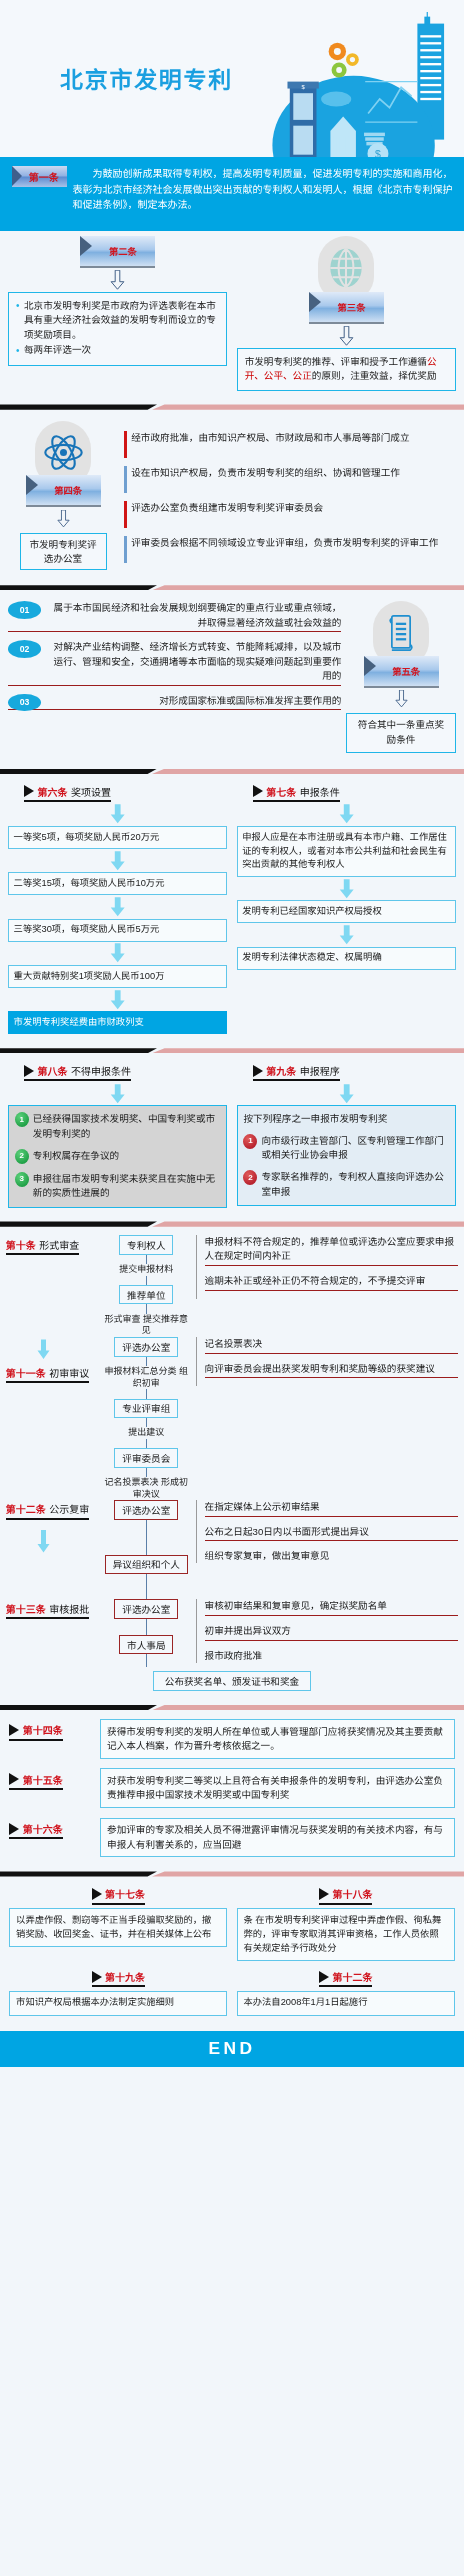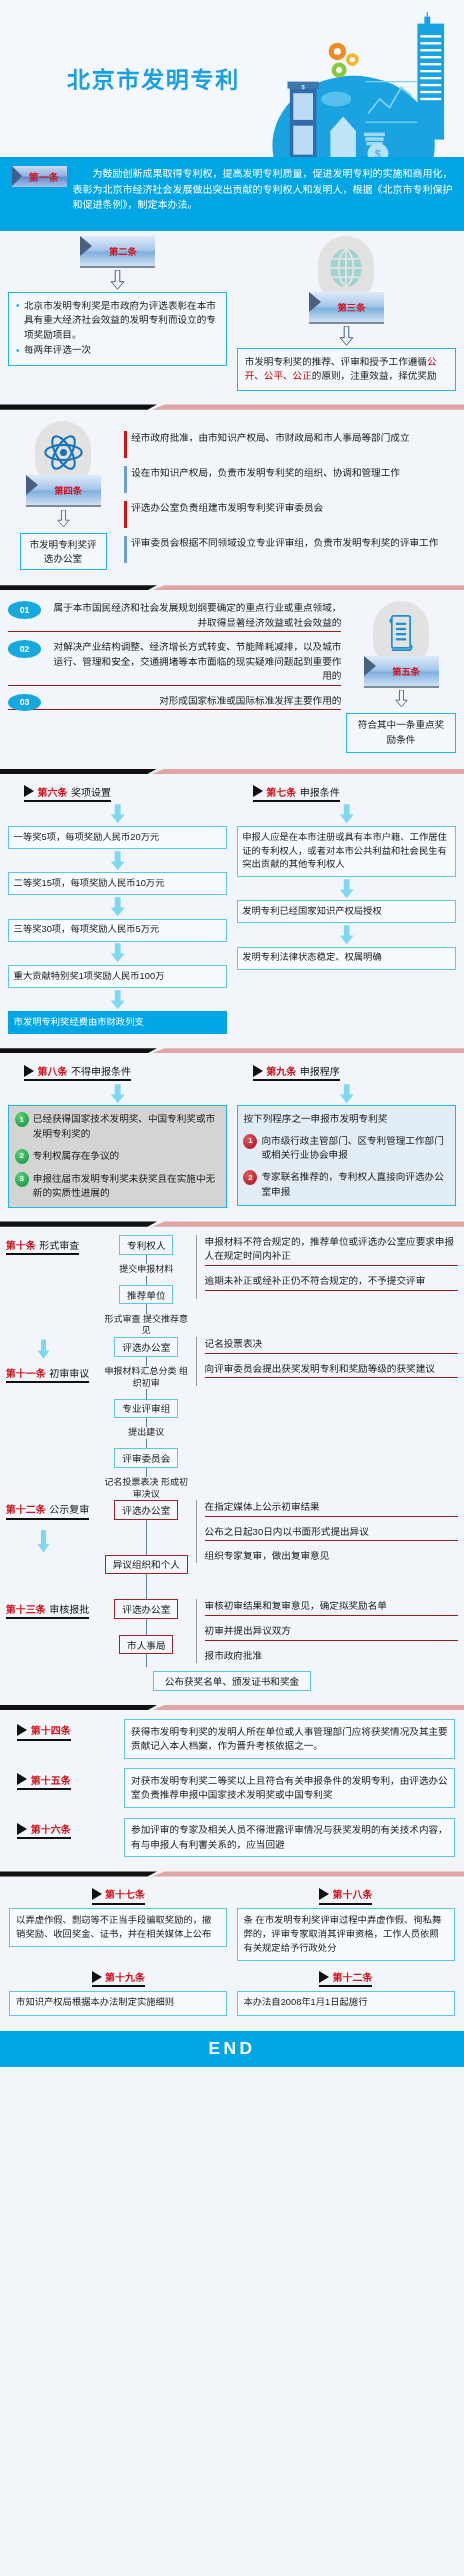--- a/index.html
+++ b/index.html
@@ -14,21 +14,21 @@
 
   
   .header {
     position: relative;
     height: 157px;
     background: #f4f8fc;
     overflow: hidden;
   }
   .hero-title {
     position: absolute;
-    left: 58px;
+    left: 51px;
     top: 65px;
     font-size: 23px;
     line-height: 1.35;
     font-weight: bold;
     color: #1a9fe0;
     letter-spacing: 1.7px;
     text-align: center;
     width: 191px;
   }
   .hero-art { position: absolute; right: 0; bottom: 0; width: 244px; height: 145px; }
@@ -208,21 +208,21 @@
     border: 0.9px solid #5fc6ea; background: #f4f8fc;
     padding: 1.7px 7px; font-size: 9.6px; text-align: center; white-space: nowrap;
   }
   .node.redline { border-color: #9b2525; }
   .vline { width: 0.6px; background: #5a7fa8; height: 9.3px; }
   .edge-label { font-size: 9px; color: #1a1a1a; line-height: 1.3; text-align:center; }
   .note-txt { font-size: 9.6px; line-height: 1.45; }
   .note-ul { border-bottom: 1.2px solid #9b1c1c; margin: 1.7px 0 8px 0; }
 
   
-  .wide-item { display: flex; align-items: flex-start; gap: 20px; padding: 3.5px 9.3px 5.8px 9.3px; margin-left: 8px; }
+  .wide-item { display: flex; align-items: flex-start; gap: 4px; padding: 3.5px 9.3px 5.8px 9.3px; }
   .wide-item .tagcol { flex: 0 0 87px; padding-top: 3.5px; }
   .wide-item .txtcol {
     flex: 1; border: 0.9px solid #5fc6ea; background: #f7fbfd;
     padding: 4.6px 5.8px; font-size: 9.6px; line-height: 1.5;
   }
 
   
   .quad { display: flex; gap: 9.3px; padding: 4.6px 9.3px 8px 9.3px; }
   .quad .qcol { flex: 1; }
   .qbox { border: 0.9px solid #5fc6ea; background:#f7fbfd; padding: 4.6px 5.8px; font-size: 9.3px; line-height:1.5; }

